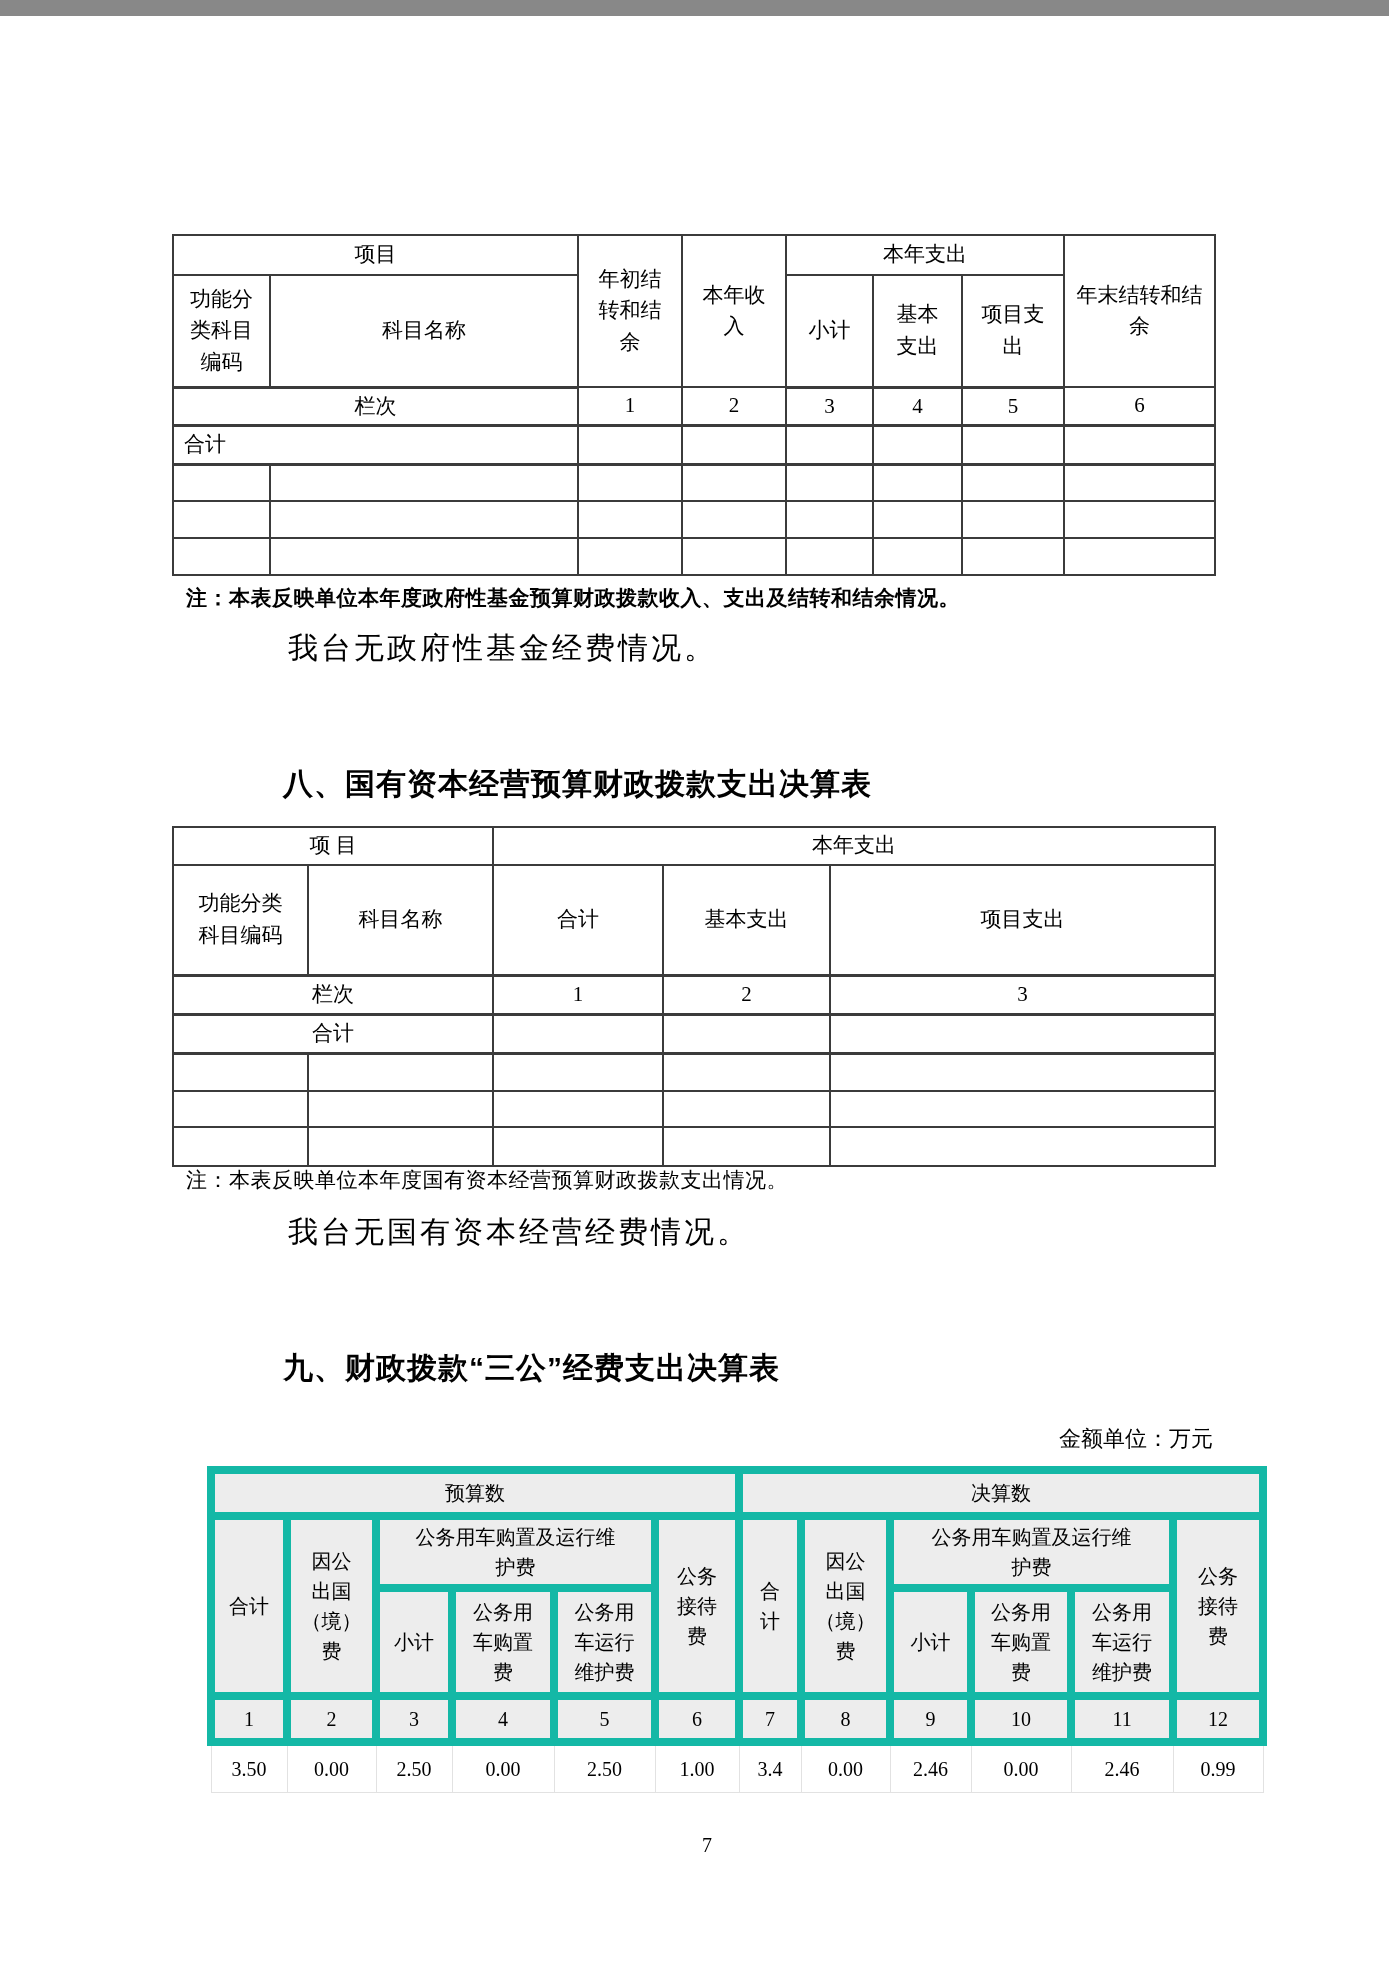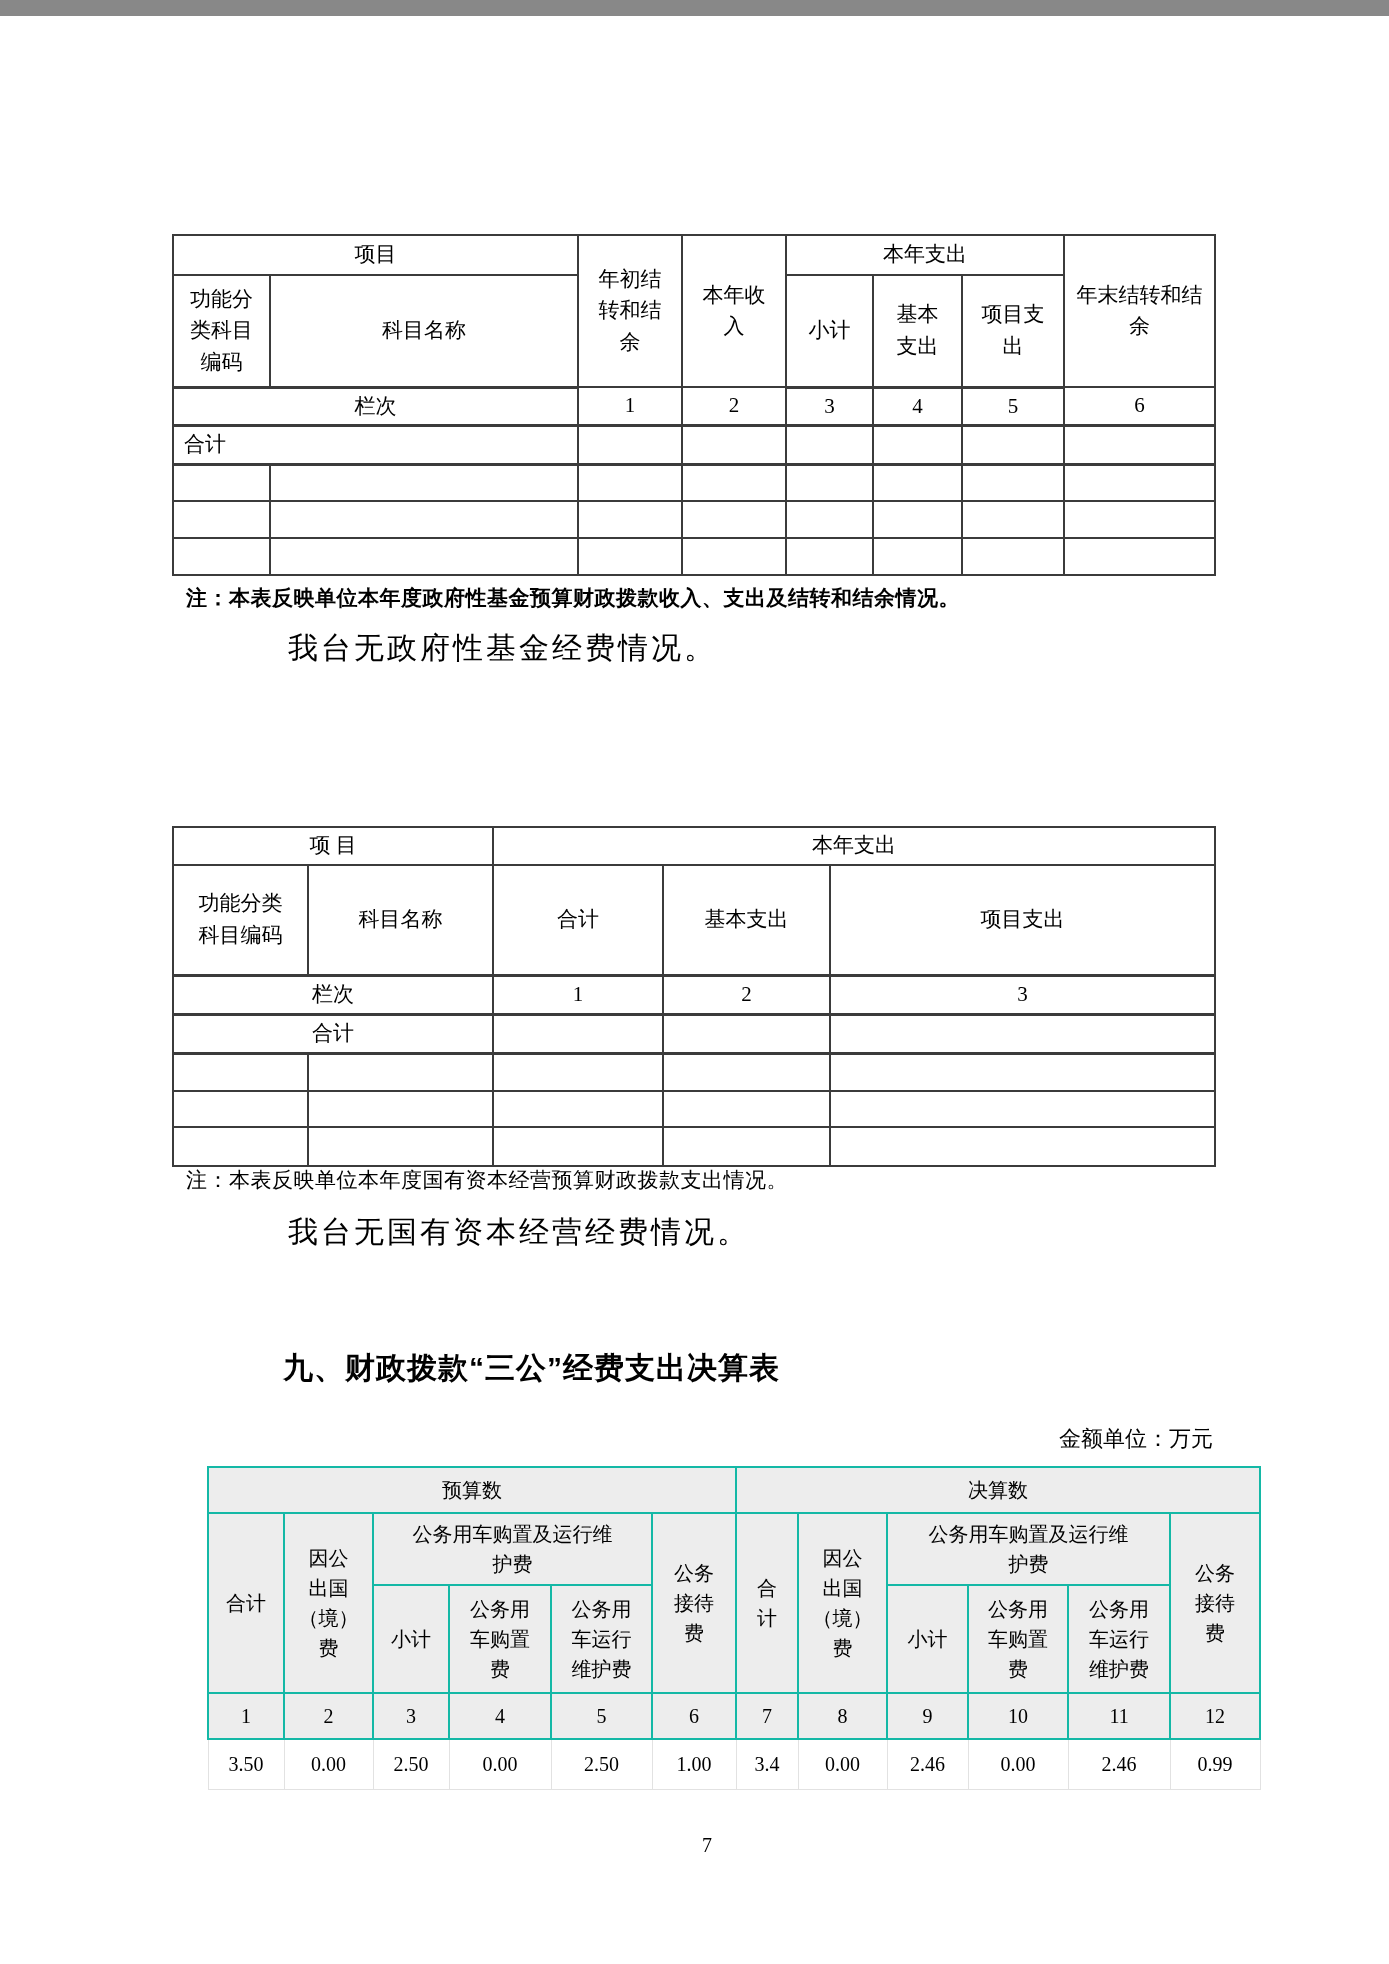--- a/index.html
+++ b/index.html
@@ -16,21 +16,21 @@
   table.grid td {
     border:2px solid #3b3b3b; text-align:center; vertical-align:middle;
     font-size:21px; line-height:1.5; padding:2px 4px; overflow:hidden;
   }
   table.grid tr.thick td { border-bottom-width:3px; }
   td.left-cell { text-align:left !important; padding-left:10px !important; }
 
   
   table.t3 { border-collapse:collapse; table-layout:fixed; }
   table.t3 td {
-    border:2px solid #14b8a6; background:#ededed;
+    border:8px solid #14b8a6; background:#ededed;
     text-align:center; vertical-align:middle;
     font-size:20px; line-height:1.5; padding:2px 4px; overflow:hidden;
   }
   table.t3 td.val { background:#ffffff; border:1px solid #e2e2e2; }
 
   .note { font-size:21px; letter-spacing:0.5px; }
   .statement { font-size:30px; letter-spacing:3px; }
   .hdg {
     font-family:"Liberation Sans","DejaVu Sans",sans-serif;
     font-weight:bold; font-size:30px; letter-spacing:1px;
@@ -124,20 +124,21 @@
       <td></td>
           <td></td>
     </tr>
   </tbody>
     </table>
 
   <div class="abs note" style="left:186px; top:568px;font-weight:bold;">注：本表反映单位本年度政府性基金预算财政拨款收入、支出及结转和结余情况。</div>
 
   <div class="abs statement" style="left:288px; top:612px;">我台无政府性基金经费情况。</div>
 
+  <div class="abs hdg" style="left:283px; top:748px;">八、国有资本经营预算财政拨款支出决算表</div>
 
   <table class="grid abs" style="left:172px; top:810px; width:1042px;">
     <colgroup>
       <col style="width:135px">
         <col style="width:185px">
         <col style="width:170px">
       <col style="width:167px">
         <col style="width:385px">
     </colgroup>
     <tbody>

